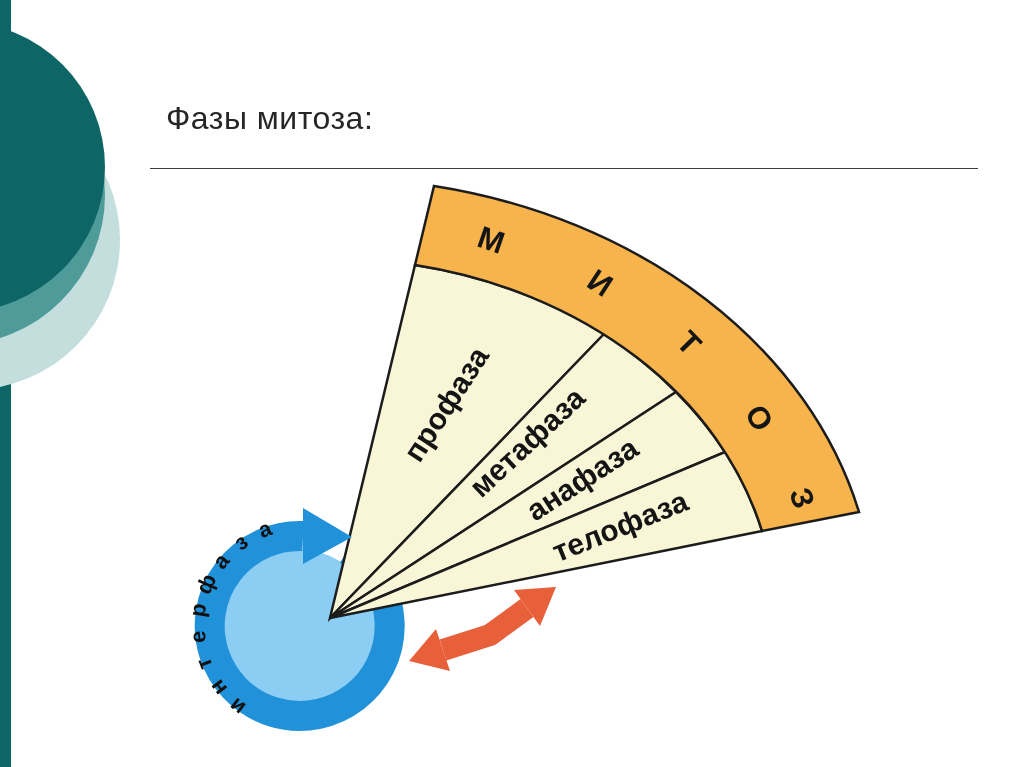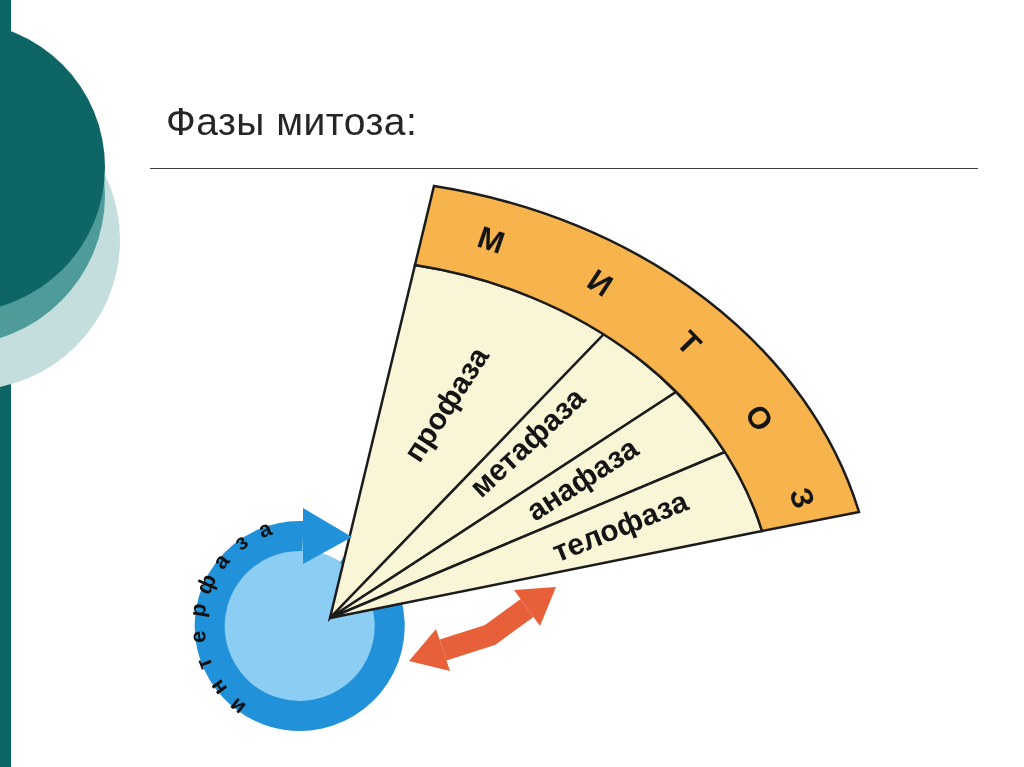--- a/index.html
+++ b/index.html
@@ -8,21 +8,21 @@
     overflow:hidden;font-family:"Liberation Sans", sans-serif;
   }
   .left-bar{
     position:absolute;left:0;top:0;width:11px;height:767px;background:#0d6665;
   }
   .circ{position:absolute;border-radius:50%;}
   .circ.pale{left:-180px;top:90px;width:300px;height:300px;background:#c3dedd;}
   .circ.mid{left:-195px;top:45px;width:300px;height:300px;background:#4f9b9a;}
   .circ.dark{left:-185px;top:22px;width:290px;height:290px;background:#0d6665;}
   .title{
-    position:absolute;left:166px;top:100px;font-size:39px;color:#262626;
+    position:absolute;left:166px;top:100px;font-size:32px;color:#262626;
     letter-spacing:0.5px;white-space:nowrap;
   }
   .rule{
     position:absolute;left:150px;top:168px;width:828px;height:1px;background:#3f3f3f;
   }
   svg.diagram{position:absolute;left:0;top:0;}
   .sector{fill:#f9f6d8;stroke:#1c1c1c;stroke-width:2.5;}
   .band{fill:#f7b34c;stroke:#1c1c1c;stroke-width:2.5;}
   .band-letter{font:700 31px "Liberation Sans", sans-serif;fill:#151515;
     text-anchor:middle;dominant-baseline:central;}

